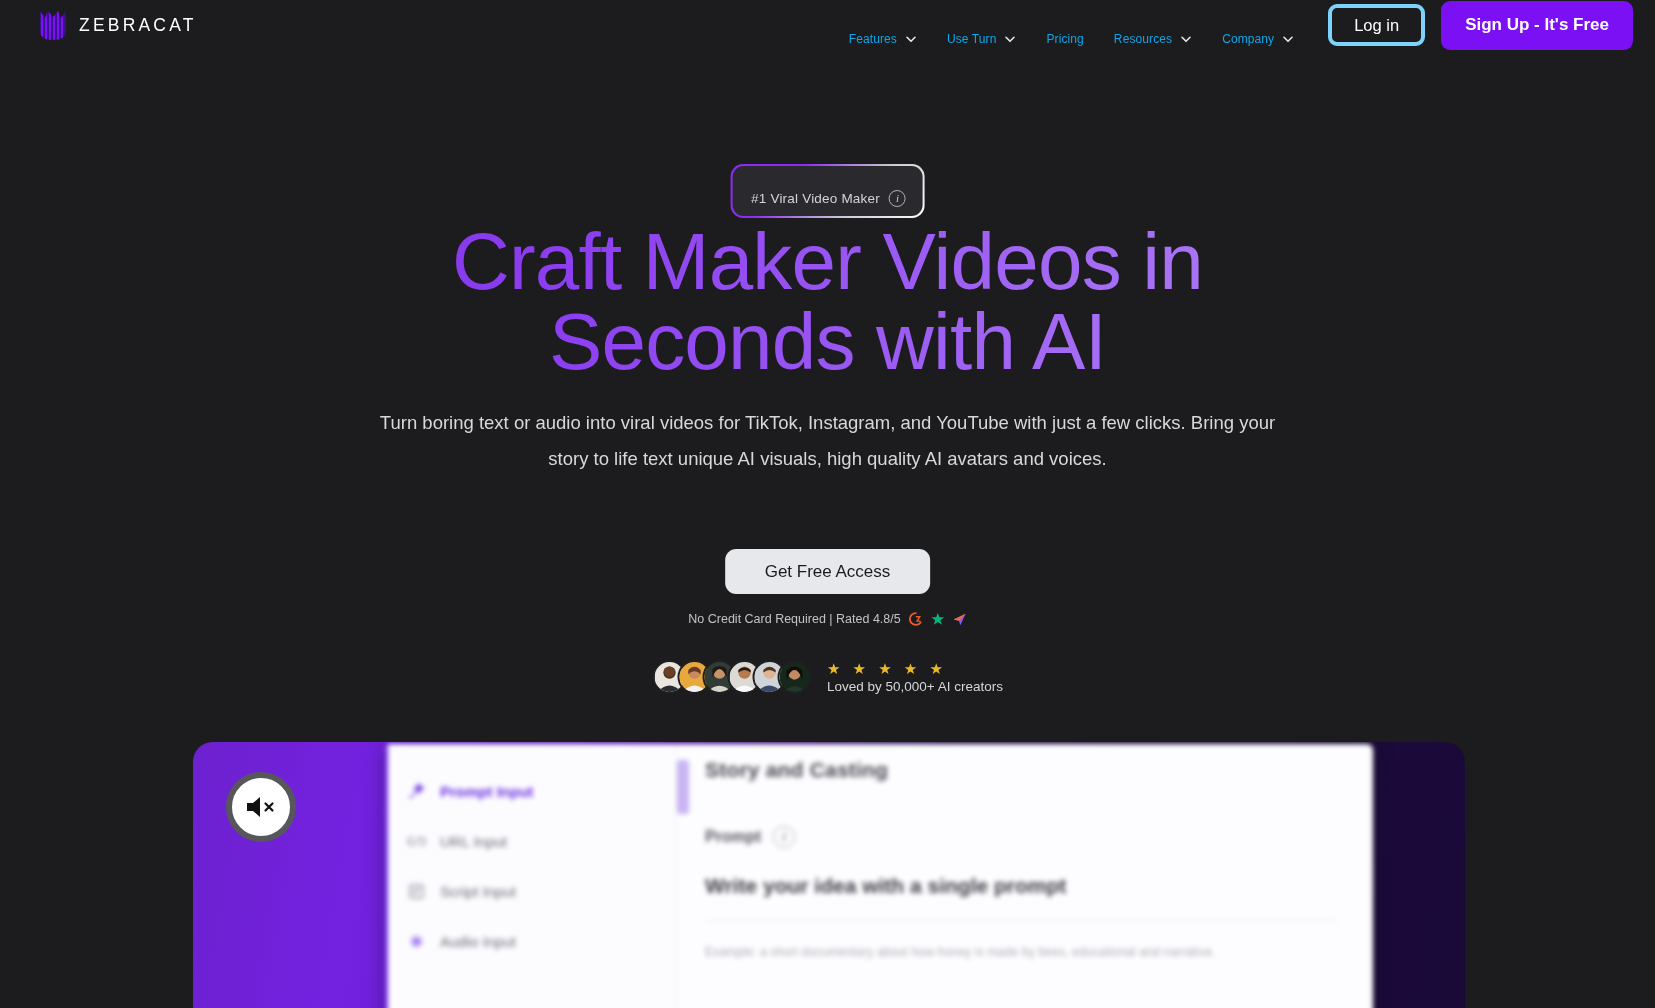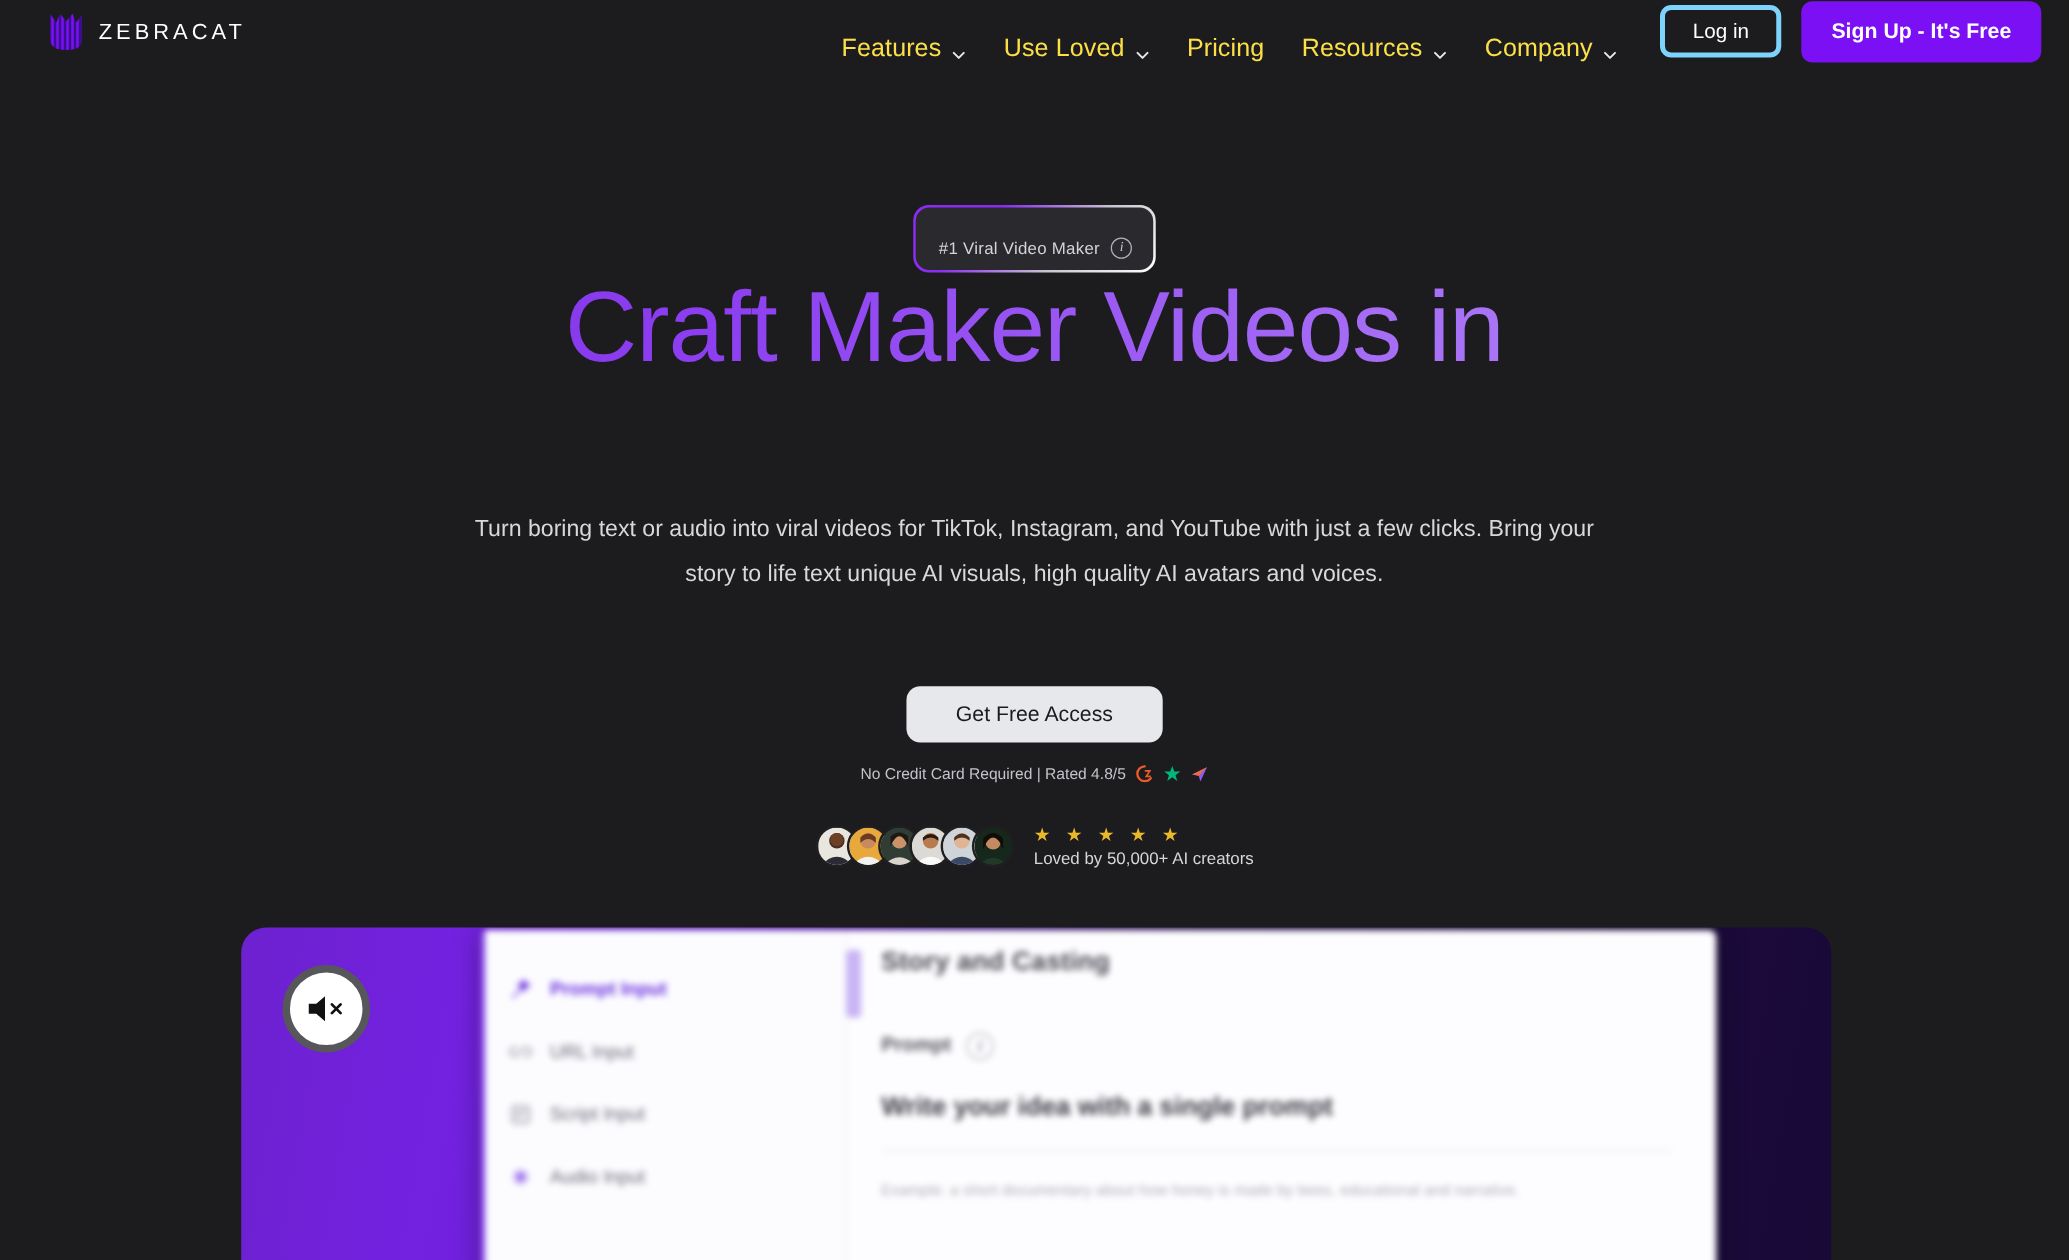--- a/index.html
+++ b/index.html
@@ -57,22 +57,22 @@
   .nav-links {
     display: flex;
     align-items: center;
     gap: 30px;
     margin-right: 34px;
   }
   .nav-item {
     display: flex;
     align-items: center;
     gap: 8px;
-    color: #fde047;
-    font-size: 20px;
+    color: #0ea5e9;
+    font-size: 12px;
     letter-spacing: .1px;
     cursor: pointer;
     white-space: nowrap;
     margin-top: 28px;
   }
   .chev {
     width: 12px; height: 12px;
     display: inline-block;
     flex: 0 0 auto;
   }
@@ -431,21 +431,21 @@
       <div class="nav-item">
         <span>Features</span>
         <span class="chev">
           <svg viewBox="0 0 12 12" width="12" height="12">
               <path d="M2 4.3 L6 8.3 L10 4.3" fill="none" stroke="#e8e8ea" stroke-width="1.6" stroke-linecap="round" stroke-linejoin="round"></path>
             </svg>
         </span>
       </div>
 
       <div class="nav-item">
-        <span>Use Loved</span>
+        <span>Use Turn</span>
         <span class="chev">
           <svg viewBox="0 0 12 12" width="12" height="12">
               <path d="M2 4.3 L6 8.3 L10 4.3" fill="none" stroke="#e8e8ea" stroke-width="1.6" stroke-linecap="round" stroke-linejoin="round"></path>
             </svg>
         </span>
       </div>
 
       <div class="nav-item">
         <span>Pricing</span>
       </div>
@@ -478,20 +478,21 @@
 
     <div class="badge-wrap">
       <div class="badge">
         <span class="badge-text">#1 Viral Video Maker</span>
         <span class="info-ring">i</span>
       </div>
     </div>
 
     <h1 class="headline">
       <span>Craft Maker Videos in</span>
+      <span class="l2">Seconds with AI</span>
     </h1>
 
     <div class="subhead">
       <span>Turn boring text or audio into viral videos for TikTok, Instagram, and YouTube with just a few clicks. Bring your</span>
       <span>story to life text unique AI visuals, high quality AI avatars and voices.</span>
     </div>
 
     <div class="cta-wrap">
       <div class="btn-cta">Get Free Access</div>
     </div>

